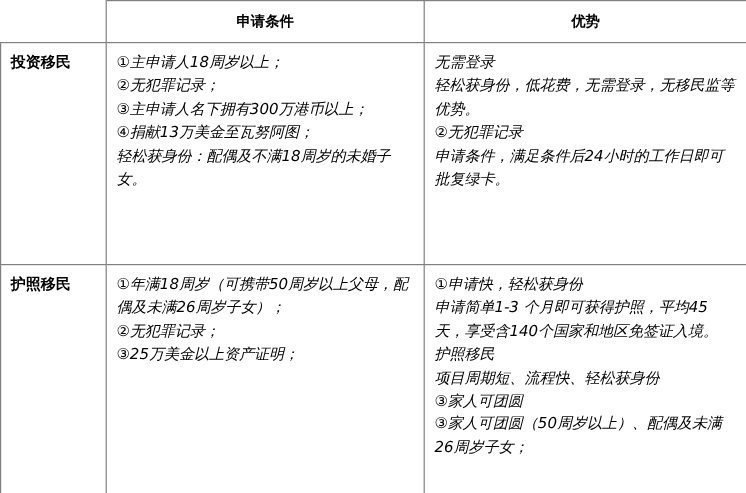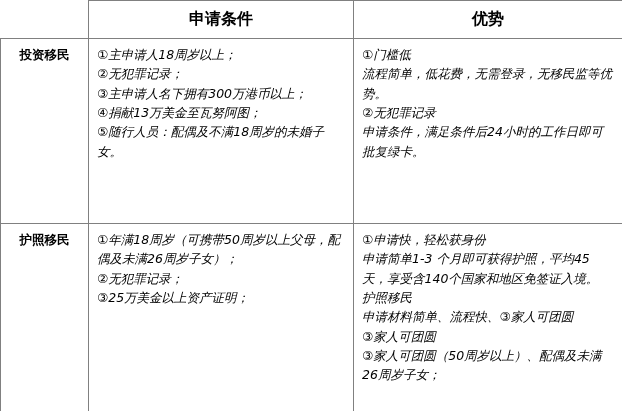--- a/index.html
+++ b/index.html
@@ -28,30 +28,30 @@
     border: 1px solid #808080;
     vertical-align: top;
     padding: 6px 8px 8px 8px;
     font-size: 12.5px;
     line-height: 1.55;
   }
   table.compare thead th {
     text-align: center;
     vertical-align: middle;
     font-weight: bold;
-    font-size: 16px;
+    font-size: 12px;
     padding: 6px 4px;
     height: 22px;
   }
   col.c-label { width: 88px; }
   col.c-cond  { width: 265px; }
   col.c-adv   { width: 269px; }
 
   .row-label {
-    text-align: center;
+    text-align: left;
     vertical-align: middle;
     font-weight: bold;
     font-size: 14px;
     padding: 4px;
   }
   .cell-body p {
     margin: 0;
     padding: 0;
     font-style: italic;
   }
@@ -80,40 +80,40 @@
       </tr>
     </thead>
     <tbody>
       <tr class="row-invest">
         <td class="row-label">投资移民</td>
         <td class="cell-body">
           <p>①主申请人18周岁以上；</p>
           <p>②无犯罪记录；</p>
           <p>③主申请人名下拥有300万港币以上；</p>
           <p>④捐献13万美金至瓦努阿图；</p>
-          <p>⑤随行人员：配偶及不满18周岁的未婚子女。</p>
+          <p>轻松获身份：配偶及不满18周岁的未婚子女。</p>
         </td>
         <td class="cell-body">
-          <p>①门槛低</p>
-          <p>流程简单，低花费，无需登录，无移民监等优势。</p>
+          <p>无需登录</p>
+          <p>轻松获身份，低花费，无需登录，无移民监等优势。</p>
           <p>②无犯罪记录</p>
           <p>申请条件，满足条件后24小时的工作日即可批复绿卡。</p>
         </td>
       </tr>
       <tr class="row-passport">
         <td class="row-label">护照移民</td>
         <td class="cell-body">
           <p>①年满18周岁（可携带50周岁以上父母，配偶及未满26周岁子女）；</p>
           <p>②无犯罪记录；</p>
           <p>③25万美金以上资产证明；</p>
         </td>
         <td class="cell-body">
           <p>①申请快，轻松获身份</p>
           <p>申请简单1-3 个月即可获得护照，平均45天，享受含140个国家和地区免签证入境。</p>
           <p>护照移民</p>
-          <p>申请材料简单、流程快、③家人可团圆</p>
+          <p>项目周期短、流程快、轻松获身份</p>
           <p>③家人可团圆</p>
           <p>③家人可团圆（50周岁以上）、配偶及未满26周岁子女；</p>
         </td>
       </tr>
     </tbody>
   </table>
 </div>
 
 </body></html>

